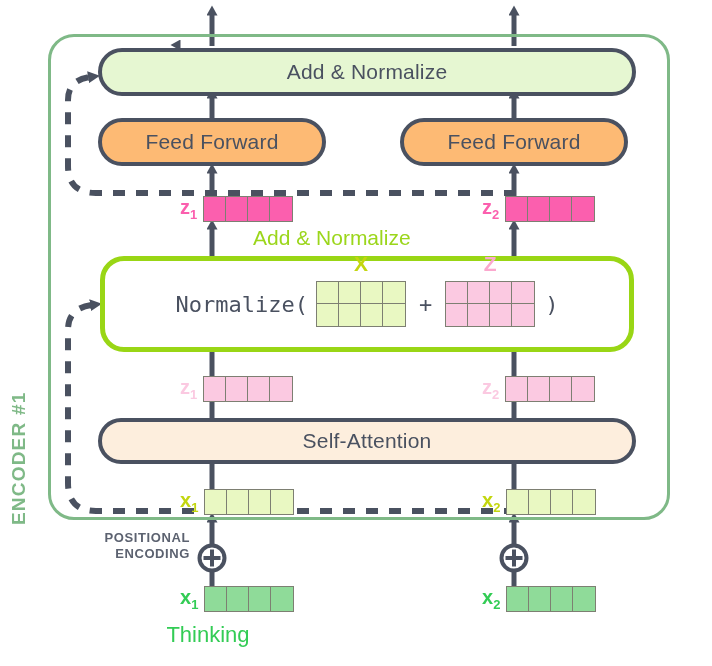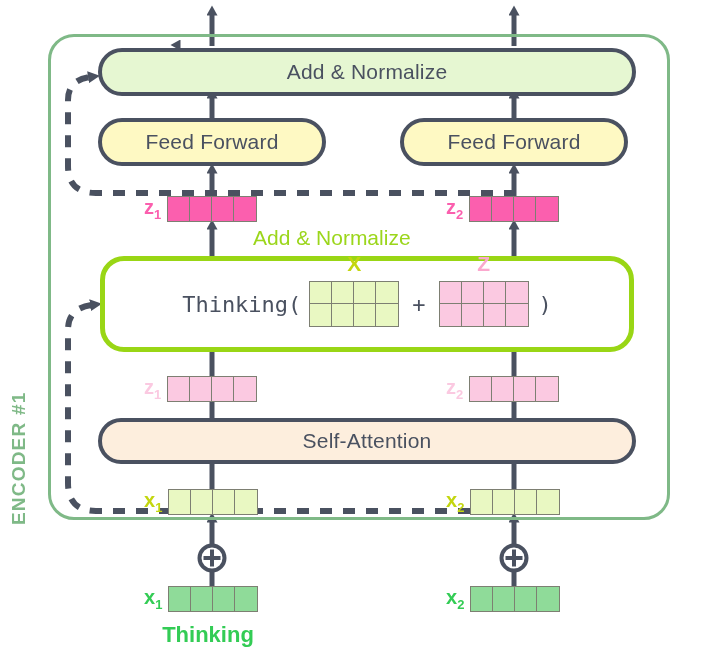--- a/index.html
+++ b/index.html
@@ -31,21 +31,21 @@
     border: 4px solid #4a5160;
     border-radius: 26px;
     display: flex;
     align-items: center;
     justify-content: center;
     color: #4a5160;
     font-size: 21px;
     letter-spacing: .2px;
   }
   .pill.addnorm-top { background: #e6f7d2; }
-  .pill.feedfwd     { background: #fef9c3; }
+  .pill.feedfwd     { background: #fdba74; }
   .pill.selfattn    { background: #fdeedd; text-align: right; }
 
   
   .layernorm-box {
     position: absolute;
     box-sizing: border-box;
     border: 5px solid #99d615;
     border-radius: 24px;
     background: #ffffff;
     display: flex;
@@ -97,20 +97,21 @@
   .matrix.m-z > div { background: #fbc9e1; }
 
   
   .vec-group { position: absolute; display: flex; align-items: center; }
   .vec-label {
     font-size: 20px;
     font-weight: bold;
     margin-right: 6px;
     white-space: nowrap;
     line-height: 1;
+    margin-left: 36px;
   }
   .vec-label sub { font-size: 13px; font-weight: bold; }
   .vec {
     display: grid;
     grid-template-columns: repeat(4, 1fr);
     border: 1px solid #7d7f72;
     box-sizing: content-box;
   }
   .vec > div { border-right: 1px solid #7d7f72; box-sizing: border-box; }
   .vec > div:last-child { border-right: none; }
@@ -148,21 +149,21 @@
     font-weight: bold;
     letter-spacing: .6px;
     text-align: right;
     line-height: 1.25;
     white-space: nowrap;
   }
   .word-label {
     position: absolute;
     color: #33cc55;
     font-size: 22px;
-    font-weight: bold;
+    font-weight: normal;
     text-align: center;
     white-space: nowrap;
   }
 </style>
 </head>
 <body>
 
 <div id="stage">
 
   <svg id="svg-layer" viewBox="0 0 712 666">
@@ -254,21 +255,21 @@
         <div style="background: rgb(251, 95, 174);"></div>
         <div style="background: rgb(251, 95, 174);"></div>
         <div style="background: rgb(251, 95, 174);"></div>
       </div>
   </div>
 
   <div class="addnorm-green-label" style="left:253px; top:226px;">Add &amp; Normalize</div>
 
   <div class="layernorm-box" style="left:100px; top:256px; width:534px; height:96px;">
     <div class="ln-inner">
-      <span class="ln-text">Thinking(</span>
+      <span class="ln-text">Normalize(</span>
       <div class="matrix-wrap" style="margin-left:8px;">
         <div class="matrix-label" style="color:#c3d60f;">X</div>
         <div class="matrix m-x">
           <div></div>
             <div></div>
             <div></div>
             <div></div>
           <div></div>
             <div></div>
             <div></div>
@@ -328,20 +329,24 @@
   <div class="vec-group" style="left:446px; top:489px;">
     <span class="vec-label" style="color:#c3d60f;">x<sub>2</sub></span>
     <div class="vec" style="width:88px; height:24px;">
         <div style="background: rgb(233, 248, 194);"></div>
         <div style="background: rgb(233, 248, 194);"></div>
         <div style="background: rgb(233, 248, 194);"></div>
         <div style="background: rgb(233, 248, 194);"></div>
       </div>
   </div>
 
+  <div class="posenc-label" style="left:90px; top:530px; width:100px;">
+    <div>POSITIONAL</div>
+    <div>ENCODING</div>
+  </div>
 
   <div class="vec-group" style="left:144px; top:586px;">
     <span class="vec-label" style="color:#33cc55;">x<sub>1</sub></span>
     <div class="vec" style="width:88px; height:24px;">
         <div style="background: rgb(143, 219, 153);"></div>
         <div style="background: rgb(143, 219, 153);"></div>
         <div style="background: rgb(143, 219, 153);"></div>
         <div style="background: rgb(143, 219, 153);"></div>
       </div>
   </div>

